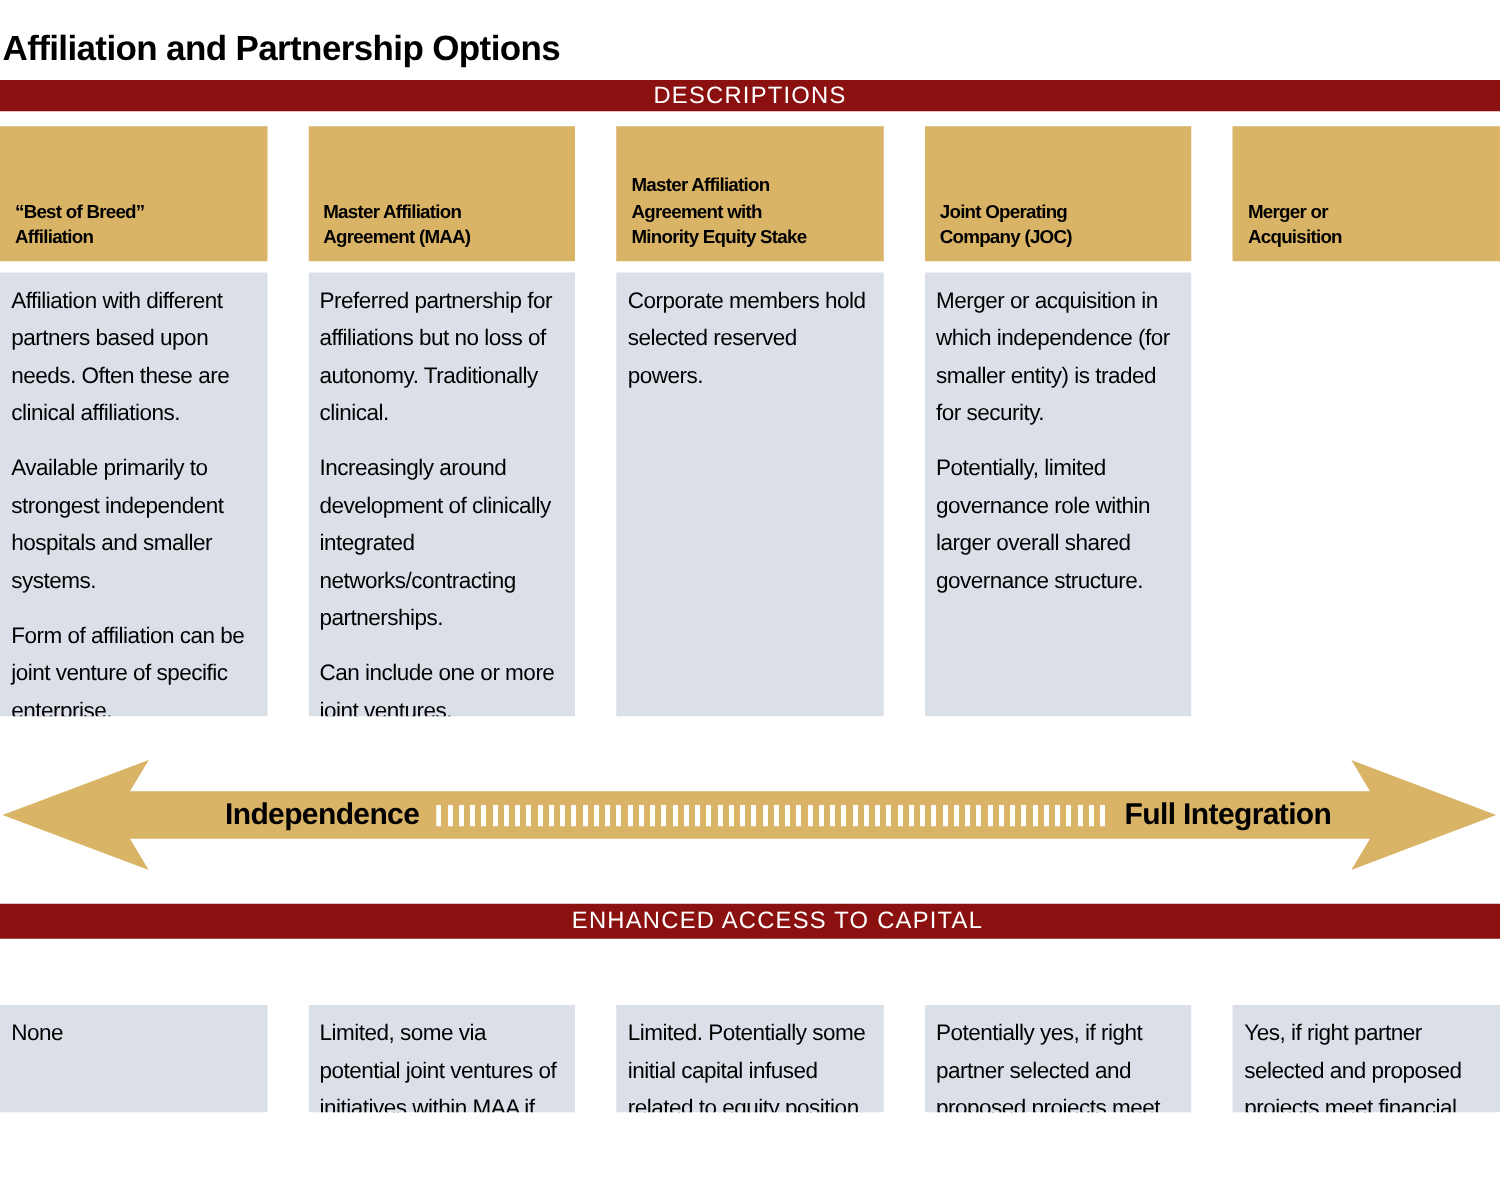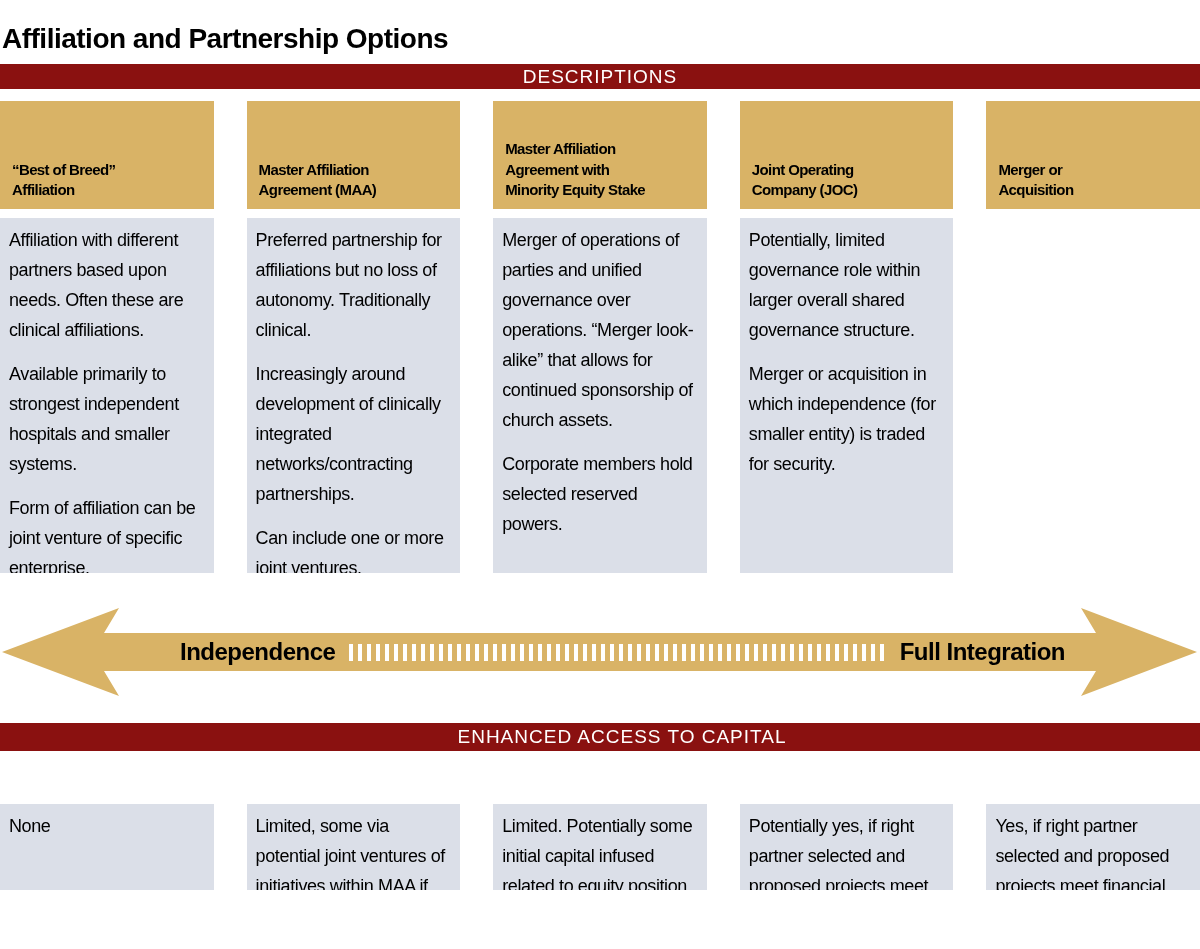--- a/index.html
+++ b/index.html
@@ -86,26 +86,25 @@
         <p>Affiliation with different partners based upon needs. Often these are clinical affiliations.</p>
         <p>Available primarily to strongest independent hospitals and smaller systems.</p>
         <p>Form of affiliation can be joint venture of specific enterprise.</p>
       </div>
     <div class="tcell">
         <p>Preferred partnership for affiliations but no loss of autonomy. Traditionally clinical.</p>
         <p>Increasingly around development of clinically integrated networks/contracting partnerships.</p>
         <p>Can include one or more joint ventures.</p>
       </div>
     <div class="tcell">
-        <p>Merger of operations of parties and unified governance over operations. “Merger look-alike” that allows for continued sponsorship of church assets.</p>
         <p>Corporate members hold selected reserved powers.</p>
       </div>
     <div class="tcell">
+        <p>Merger or acquisition in which independence (for smaller entity) is traded for security.</p>
         <p>Potentially, limited governance role within larger overall shared governance structure.</p>
-        <p>Merger or acquisition in which independence (for smaller entity) is traded for security.</p>
       </div>
   </div>
 
   <div class="arrow-zone">
     <svg width="1200" height="100" viewBox="0 0 1200 100" aria-hidden="true">
       <path d="M 2 52
                L 119 8
                L 104 33
                L 1096 33
                L 1081 8

